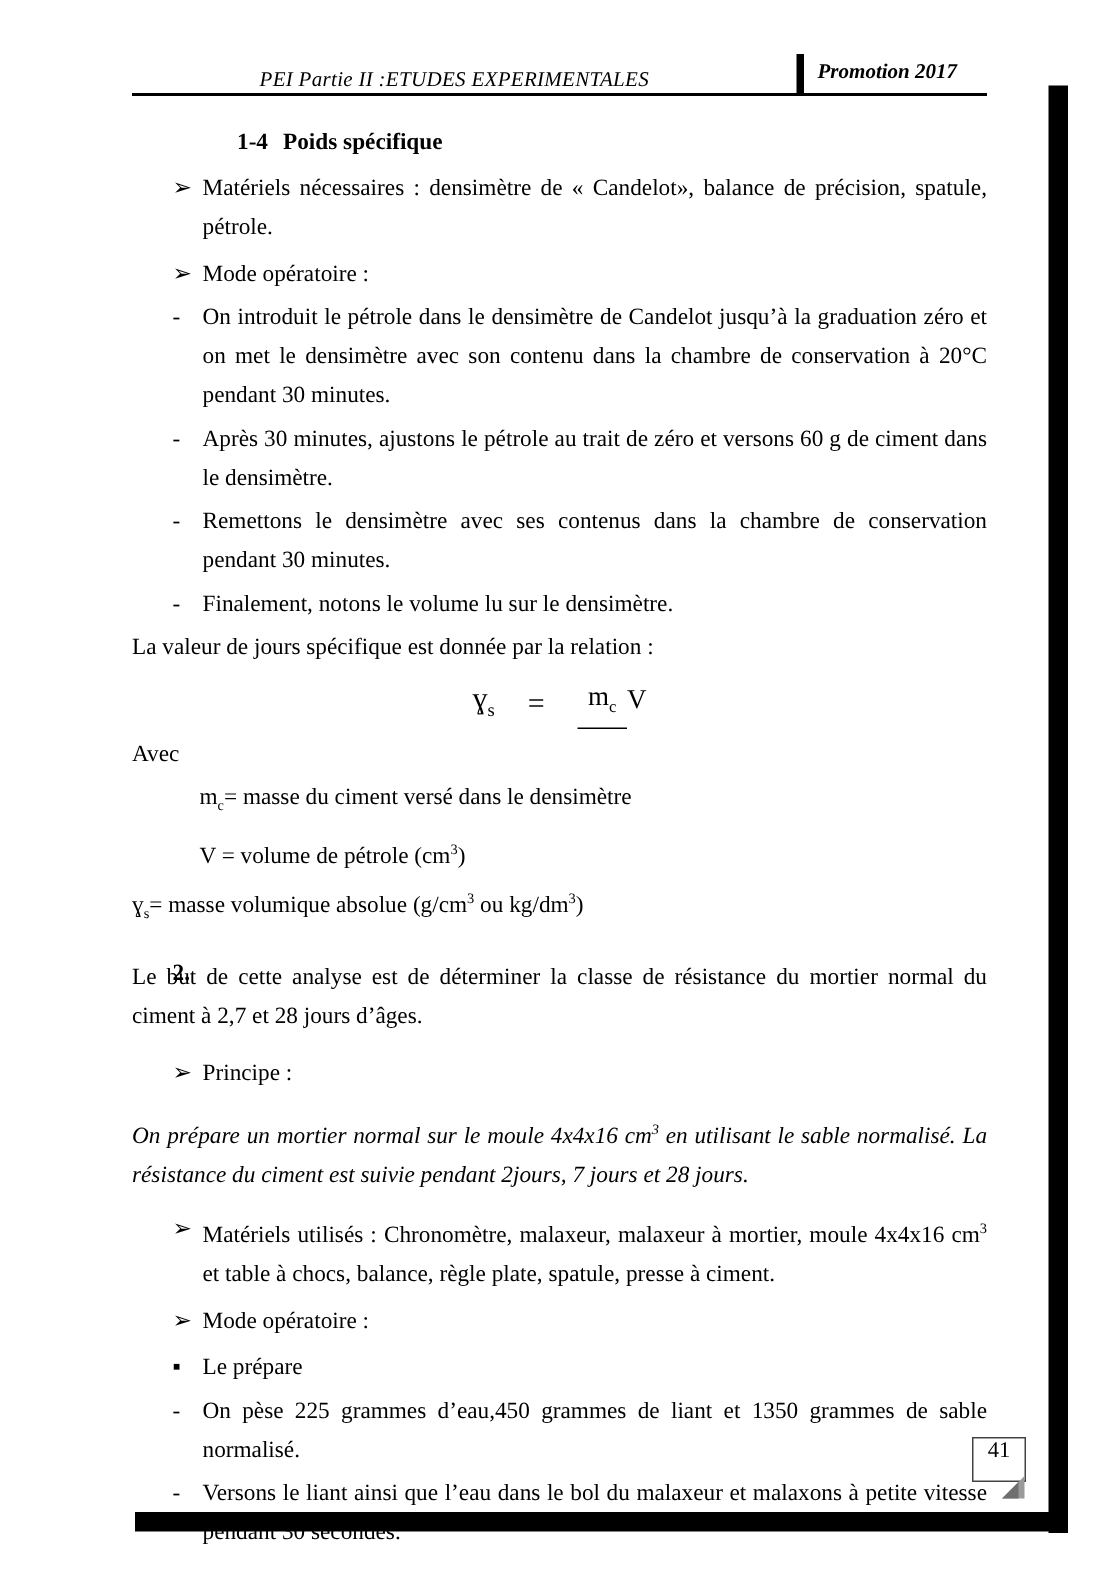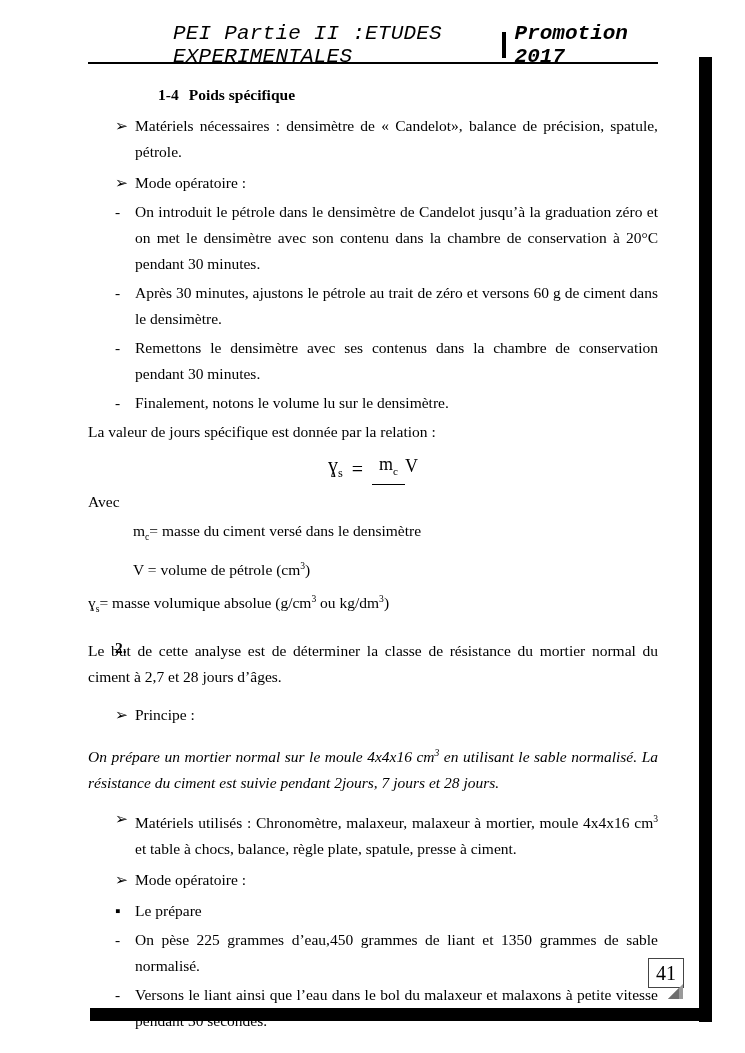--- a/index.html
+++ b/index.html
@@ -12,23 +12,22 @@
     overflow:hidden;
   }
   
   .shadow-right  { position:absolute; left:699px; top:57px;  width:13px; height:965px; background:#000; }
   .shadow-bottom { position:absolute; left:90px; top:1008px; width:622px; height:13px; background:#000; }
 
   
   .header {
     position:absolute; top:28px; left:88px; width:570px; height:34px;
     border-bottom:2.5px solid #000;
-    display:flex; align-items:center;
-    font-size:21px;
-    font-family:Liberation Mono, monospace;
+    display:flex; align-items:flex-end;
+    font-size:14px;
   }
   .h-left { margin-left:85px; font-style:italic; letter-spacing:0.2px; }
   .h-right-group { margin-left:auto; margin-right:20px; display:flex; align-items:center; gap:9px; }
   .h-bar { width:5px; height:26px; background:#000; }
   .h-right { font-weight:bold; font-style:italic; }
 
   
   .main {
     position:absolute; top:62px; left:88px; width:570px;
     font-size:15.5px; line-height:26px;
@@ -39,21 +38,21 @@
   .li, .step { position:relative; padding-left:47px; text-align:justify; }
   .li .marker, .step .marker, .h2-num {
     position:absolute; left:27px; top:0;
   }
   .li { margin-top:5px; }
   .step { margin-top:3px; }
   .para { margin:3px 0 0 0; text-align:justify; }
 
   .formula {
     margin:8px 0 2px 0;
-    display:flex; justify-content:center; align-items:center; gap:9px;
+    display:flex; justify-content:center; align-items:center; gap:22px;
     font-size:20px; line-height:22px; font-weight:500;
   }
   .frac { display:inline-flex; flex-direction:row; text-align:center; font-size:18px; }
   .frac .num { border-bottom:1.7px solid #000; padding:0 7px 2px 7px; }
   .frac .den { padding-top:2px; }
   sub { font-size:0.62em; }
   sup { font-size:0.62em; }
 
   .avec { margin-top:4px; }
   .def-ind { margin-left:45px; }
@@ -62,22 +61,22 @@
   .sec2-head { position:relative; margin-top:13px; padding-left:47px; font-weight:bold; }
   .li-principe { margin-top:12px; }
   .para-prep { margin-top:12px;font-style:italic; }
   .li-mat2 { margin-top:10px; }
 
   
   .pagenum-box {
     position:absolute; left:648px; top:958px;
     width:34px; height:28px;
     border:1.3px solid #444;
-    display:flex; align-items:center; justify-content:center;
-    font-family:"Liberation Serif", serif; font-size:20px;
+    display:flex; justify-content:center;
+    font-family:"Liberation Serif", serif; font-size:15px;
   }
   .curl-icon {
     position:absolute; left:668px; top:984px;
     width:0; height:0;
     border-left:15px solid transparent;
     border-bottom:15px solid #9a9a9a;
   }
   .curl-icon:after {
     content:""; position:absolute; left:-15px; top:4px;
     width:0; height:0;

